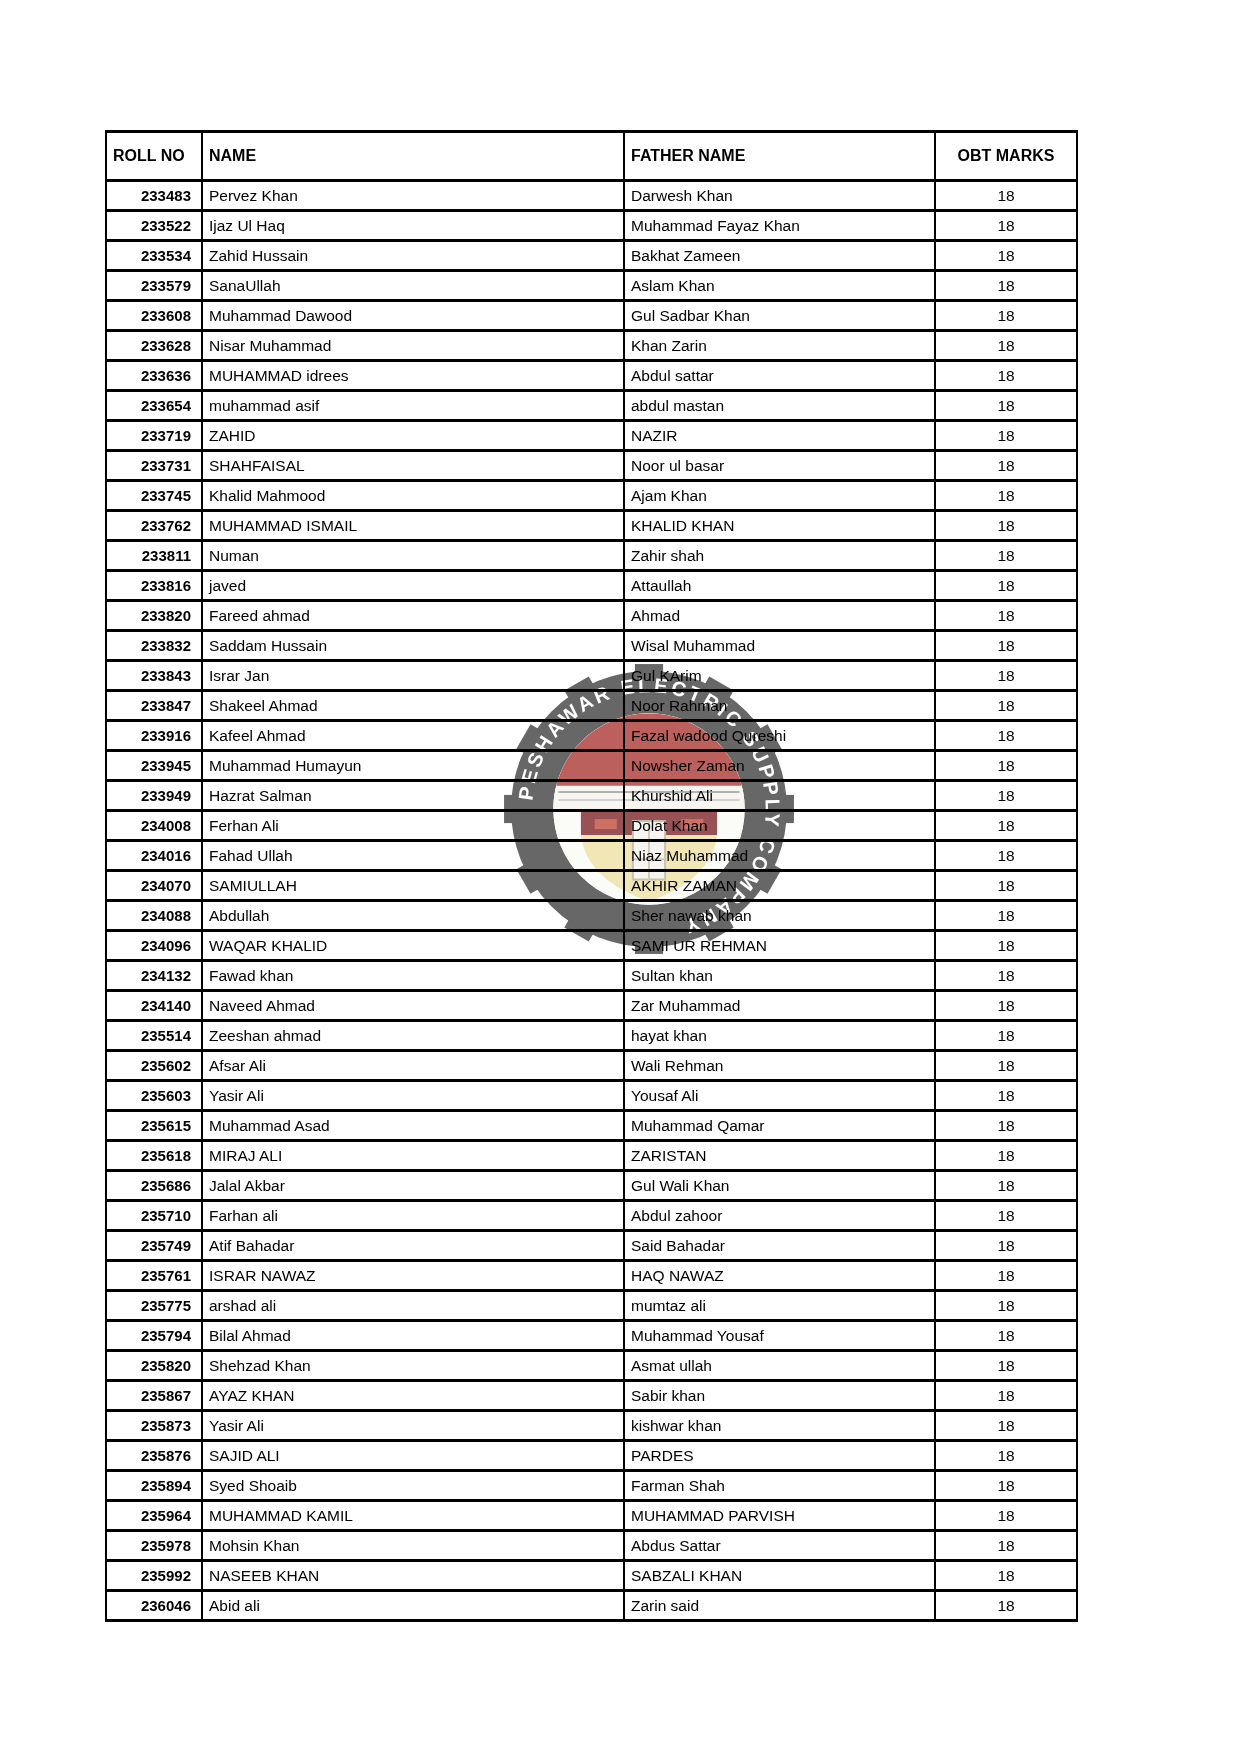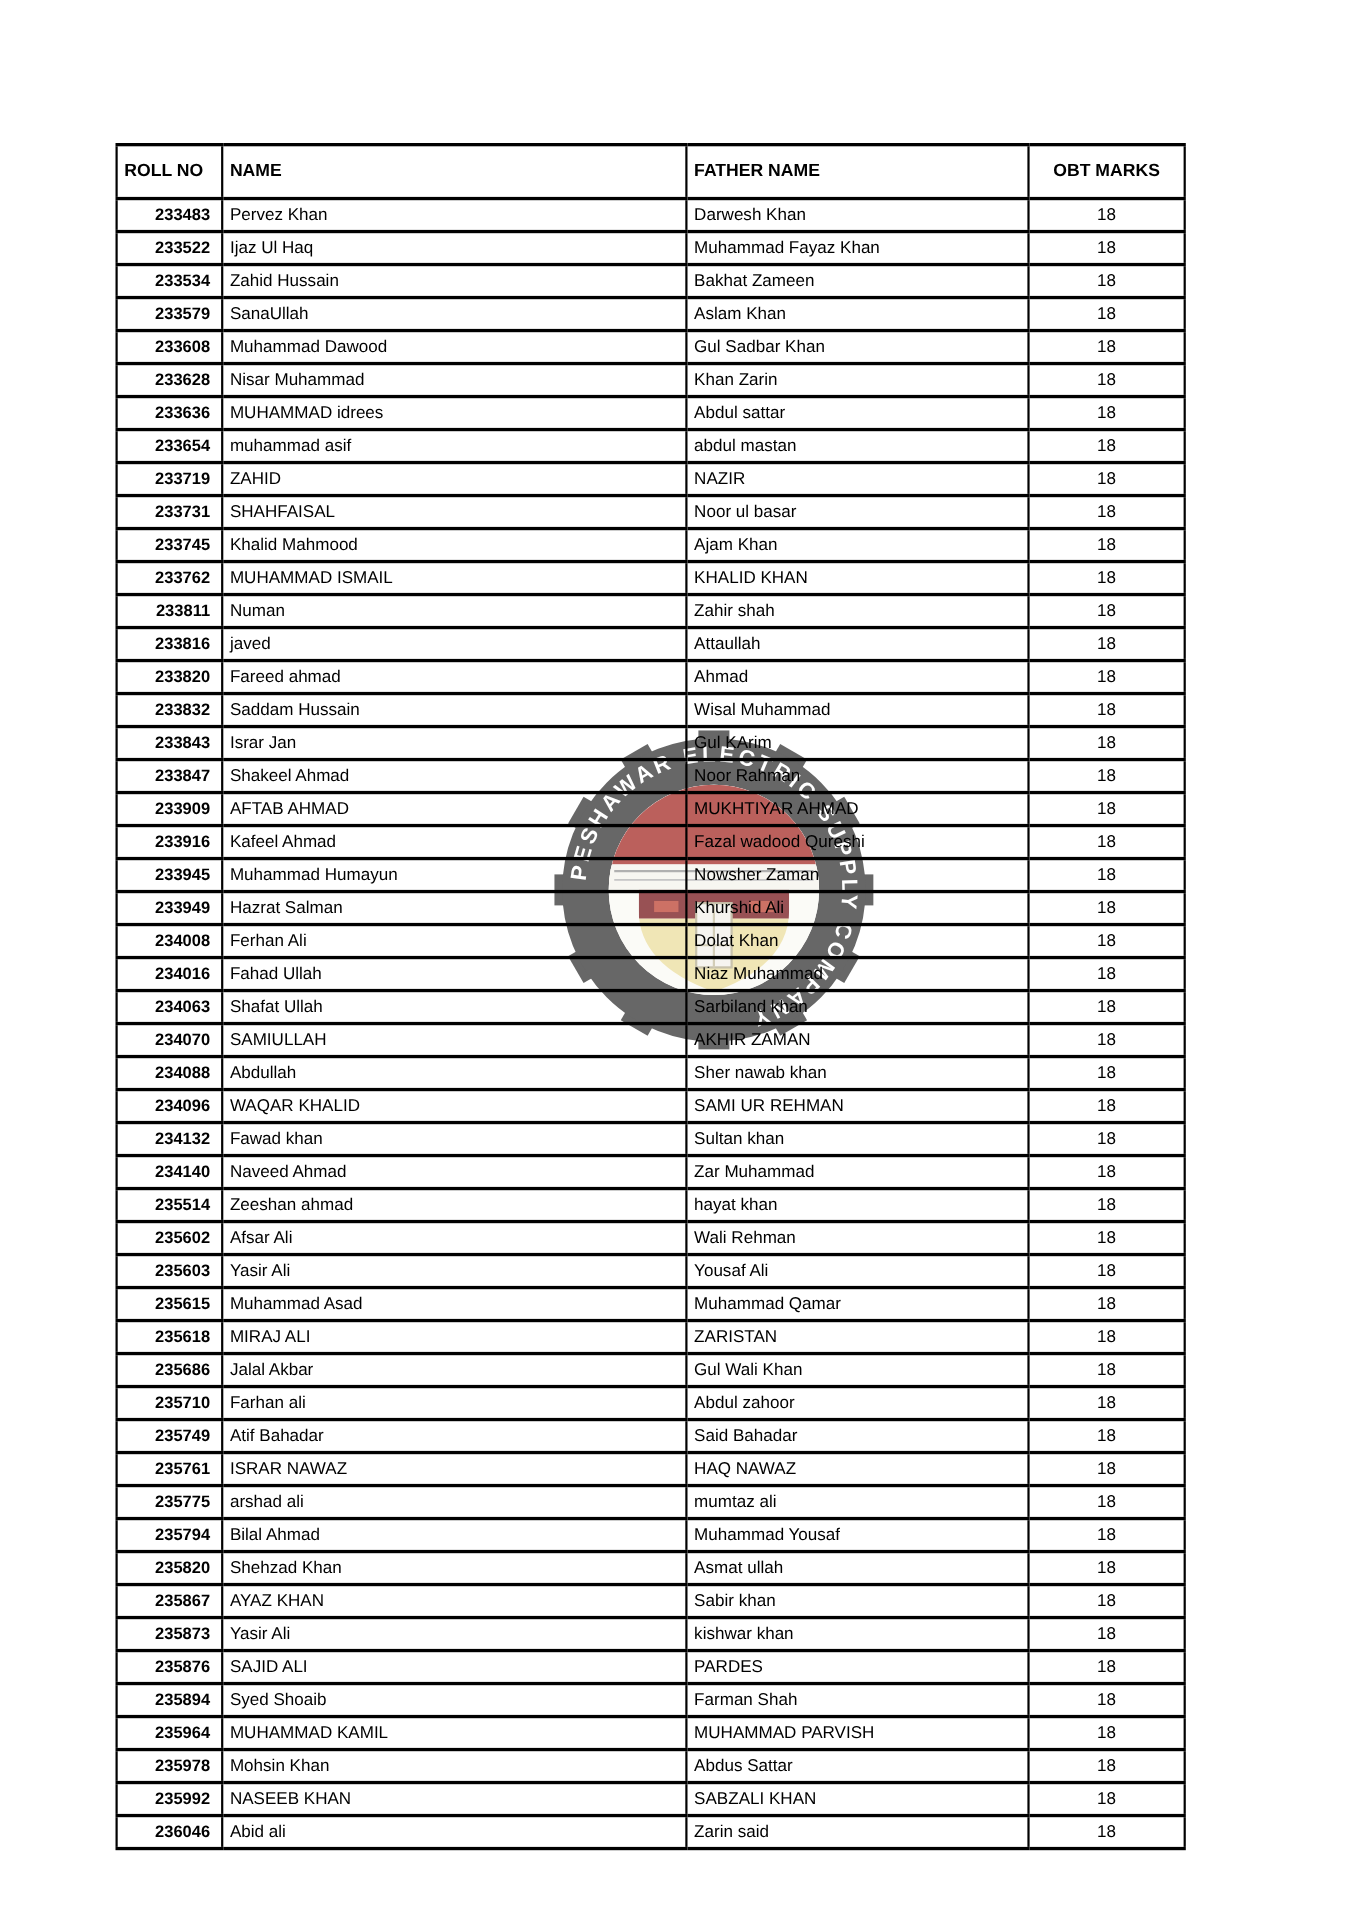--- a/index.html
+++ b/index.html
@@ -251,26 +251,20 @@
           <td class="father">Gul KArim</td>
           <td class="marks">18</td>
         </tr>
         <tr>
           <td class="roll">233847</td>
           <td class="name">Shakeel Ahmad</td>
           <td class="father">Noor Rahman</td>
           <td class="marks">18</td>
         </tr>
         <tr>
-          <td class="roll">233909</td>
-          <td class="name">AFTAB AHMAD</td>
-          <td class="father">MUKHTIYAR AHMAD</td>
-          <td class="marks">18</td>
-        </tr>
-        <tr>
           <td class="roll">233916</td>
           <td class="name">Kafeel Ahmad</td>
           <td class="father">Fazal wadood Qureshi</td>
           <td class="marks">18</td>
         </tr>
         <tr>
           <td class="roll">233945</td>
           <td class="name">Muhammad Humayun</td>
           <td class="father">Nowsher Zaman</td>
           <td class="marks">18</td>
@@ -287,26 +281,20 @@
           <td class="father">Dolat Khan</td>
           <td class="marks">18</td>
         </tr>
         <tr>
           <td class="roll">234016</td>
           <td class="name">Fahad Ullah</td>
           <td class="father">Niaz Muhammad</td>
           <td class="marks">18</td>
         </tr>
         <tr>
-          <td class="roll">234063</td>
-          <td class="name">Shafat Ullah</td>
-          <td class="father">Sarbiland  khan</td>
-          <td class="marks">18</td>
-        </tr>
-        <tr>
           <td class="roll">234070</td>
           <td class="name">SAMIULLAH</td>
           <td class="father">AKHIR ZAMAN</td>
           <td class="marks">18</td>
         </tr>
         <tr>
           <td class="roll">234088</td>
           <td class="name">Abdullah</td>
           <td class="father">Sher nawab khan</td>
           <td class="marks">18</td>

